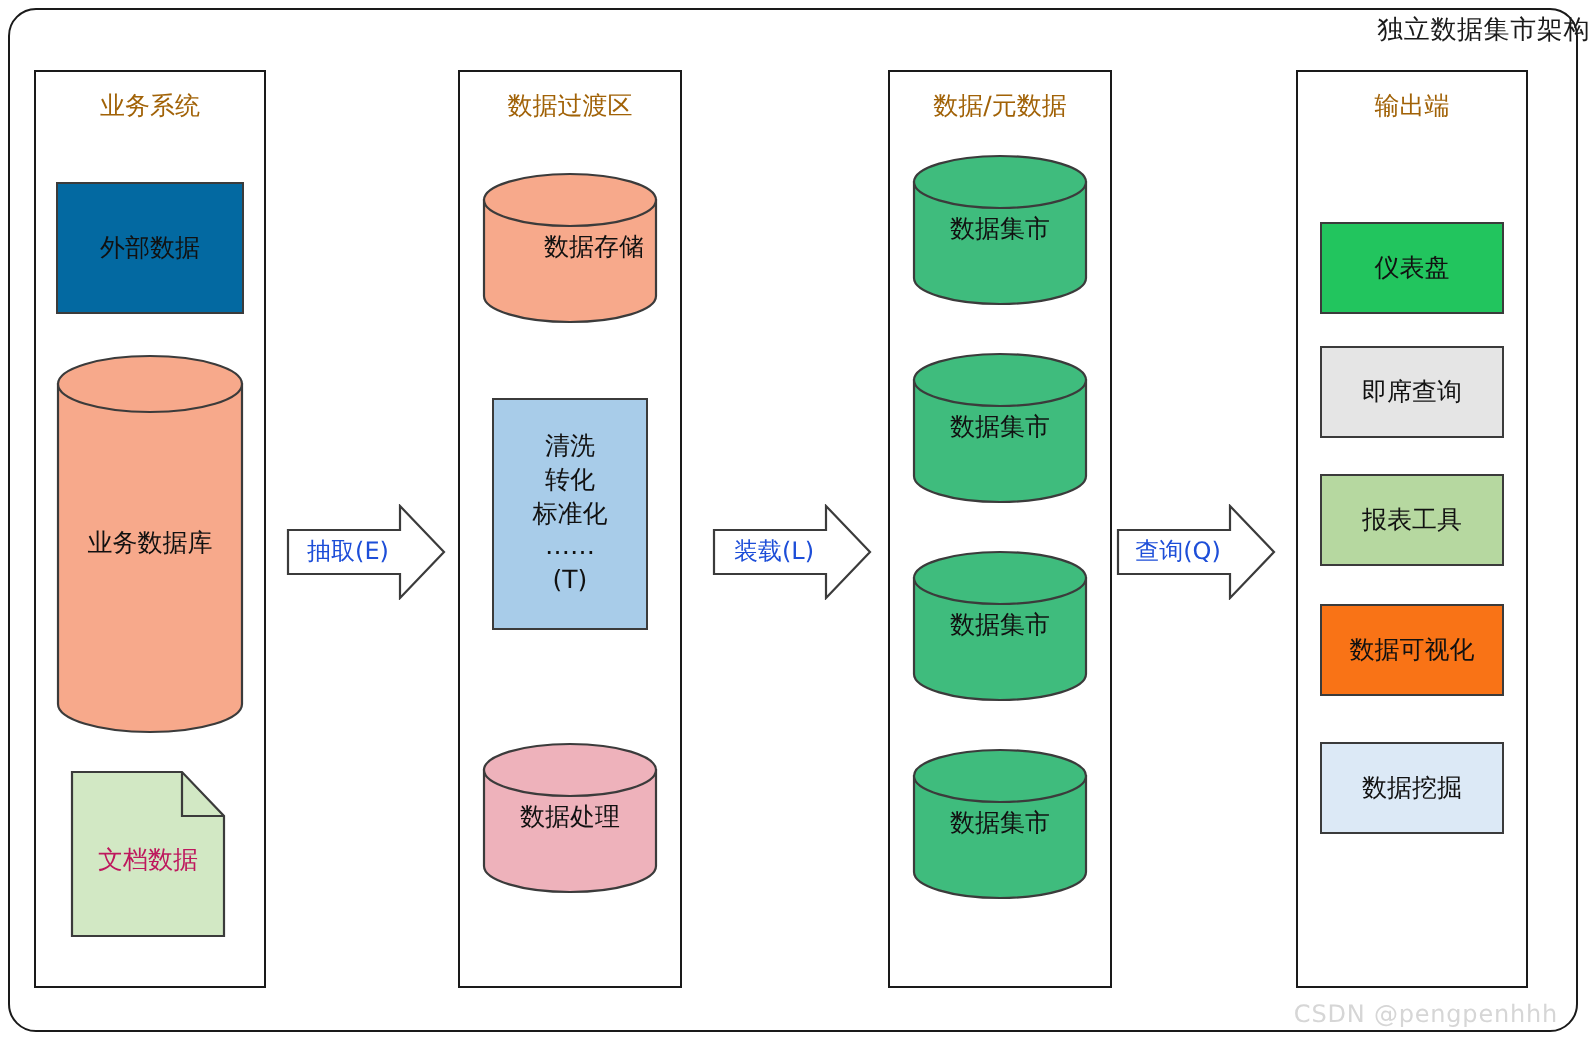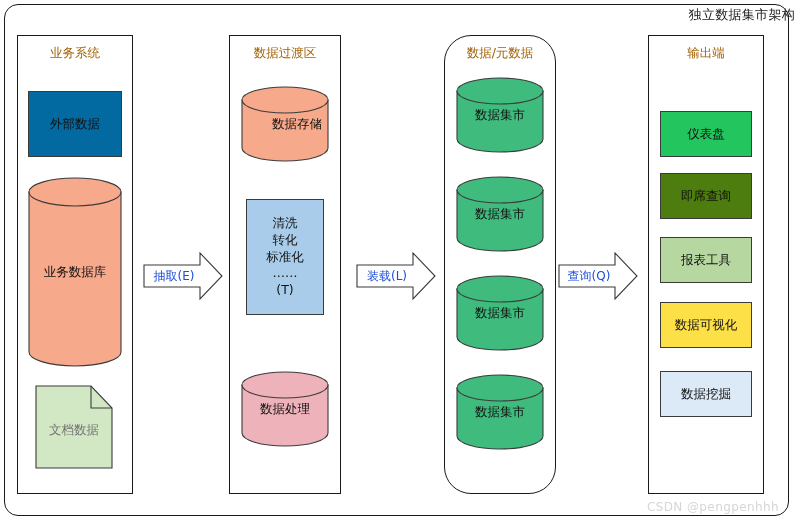--- a/index.html
+++ b/index.html
@@ -100,21 +100,21 @@
     display: block;
   }
   .node-doc .doc-label {
     position: absolute;
     left: 0;
     width: 100%;
     top: 54%;
     transform: translateY(-50%);
     text-align: center;
     font-size: 12.5px;
-    color: #737373;
+    color: #be185d;
     line-height: 1.3;
     padding: 0 6px;
     box-sizing: border-box;
     pointer-events: none;
   }
   
   .arrow {
     position: absolute;
   }
   .arrow svg {
@@ -212,21 +212,21 @@
     <div class="cyl-label">数据处理</div>
   </div>
 
   <div class="arrow" style="left:356px; top:252px; width:80px; height:48px;">
     <svg width="80" height="48" viewBox="0 0 80 48">
       <path d="M1,13 L57,13 L57,1 L79,24 L57,47 L57,35 L1,35 Z" fill="#ffffff" stroke="#3b3b3b" stroke-width="1.1" stroke-linejoin="miter"></path>
     </svg>
     <div class="arrow-label">装载(L)</div>
   </div>
 
-  <div class="column" style="left:444px; top:35px; width:112px; height:459px;border-radius:27px;">
+  <div class="column" style="left:444px; top:35px; width:112px; height:459px;">
     <div class="column-title">数据/元数据</div>
   </div>
 
   <div class="node-cyl" style="left:456px; top:77px; width:88px; height:76px;">
     <svg width="88" height="76" viewBox="0 0 88 76">
       <path d="M1,14 L1,62 A43,13 0 0 0 87,62 L87,14 Z" fill="#3fbc7d" stroke="#3b3b3b" stroke-width="1.1"></path>
       <ellipse cx="44" cy="14" rx="43" ry="13" fill="#3fbc7d" stroke="#3b3b3b" stroke-width="1.1"></ellipse>
     </svg>
     <div class="cyl-label">数据集市</div>
   </div>
@@ -263,29 +263,29 @@
   </div>
 
   <div class="column" style="left:648px; top:35px; width:116px; height:459px;">
     <div class="column-title">输出端</div>
   </div>
 
   <div class="node-rect" style="left:660px; top:111px; width:92px; height:46px; background:#22c55e;">
     <span>仪表盘</span>
   </div>
 
-  <div class="node-rect" style="left:660px; top:173px; width:92px; height:46px; background:#4d7c0f;">
+  <div class="node-rect" style="left:660px; top:173px; width:92px; height:46px; background:#e5e5e5;">
     <span>即席查询</span>
   </div>
 
   <div class="node-rect" style="left:660px; top:237px; width:92px; height:46px; background:#b6d8a0;">
     <span>报表工具</span>
   </div>
 
-  <div class="node-rect" style="left:660px; top:302px; width:92px; height:46px; background:#fde047;">
+  <div class="node-rect" style="left:660px; top:302px; width:92px; height:46px; background:#f97316;">
     <span>数据可视化</span>
   </div>
 
   <div class="node-rect" style="left:660px; top:371px; width:92px; height:46px; background:#dce9f6;">
     <span>数据挖掘</span>
   </div>
 
   <div class="watermark">CSDN @pengpenhhh</div>
 
 </div>

